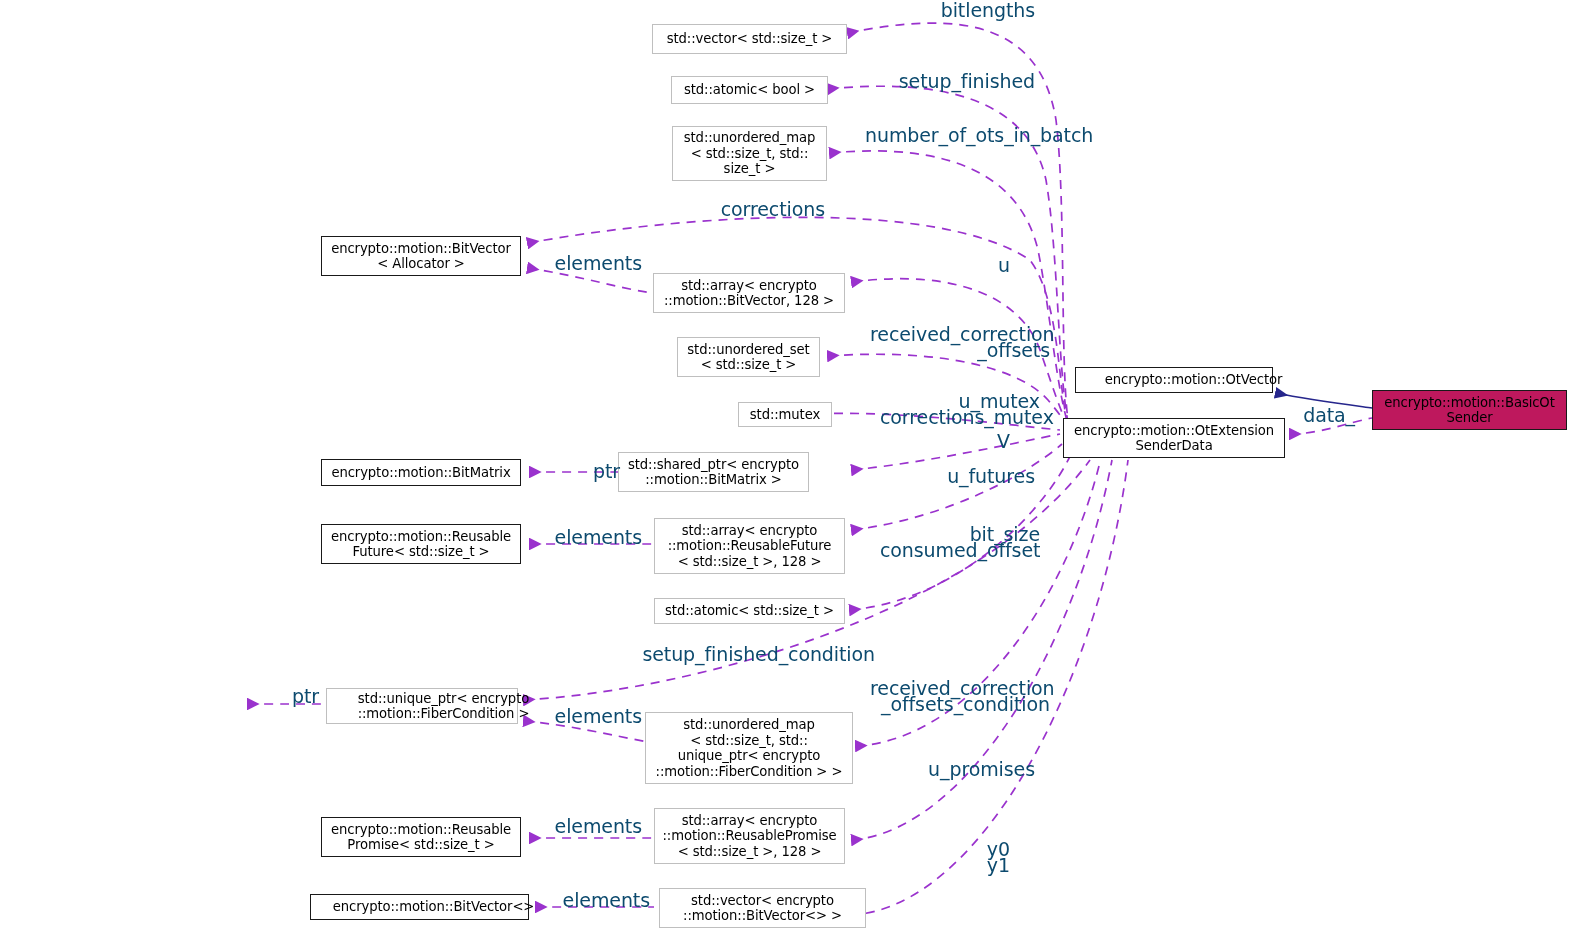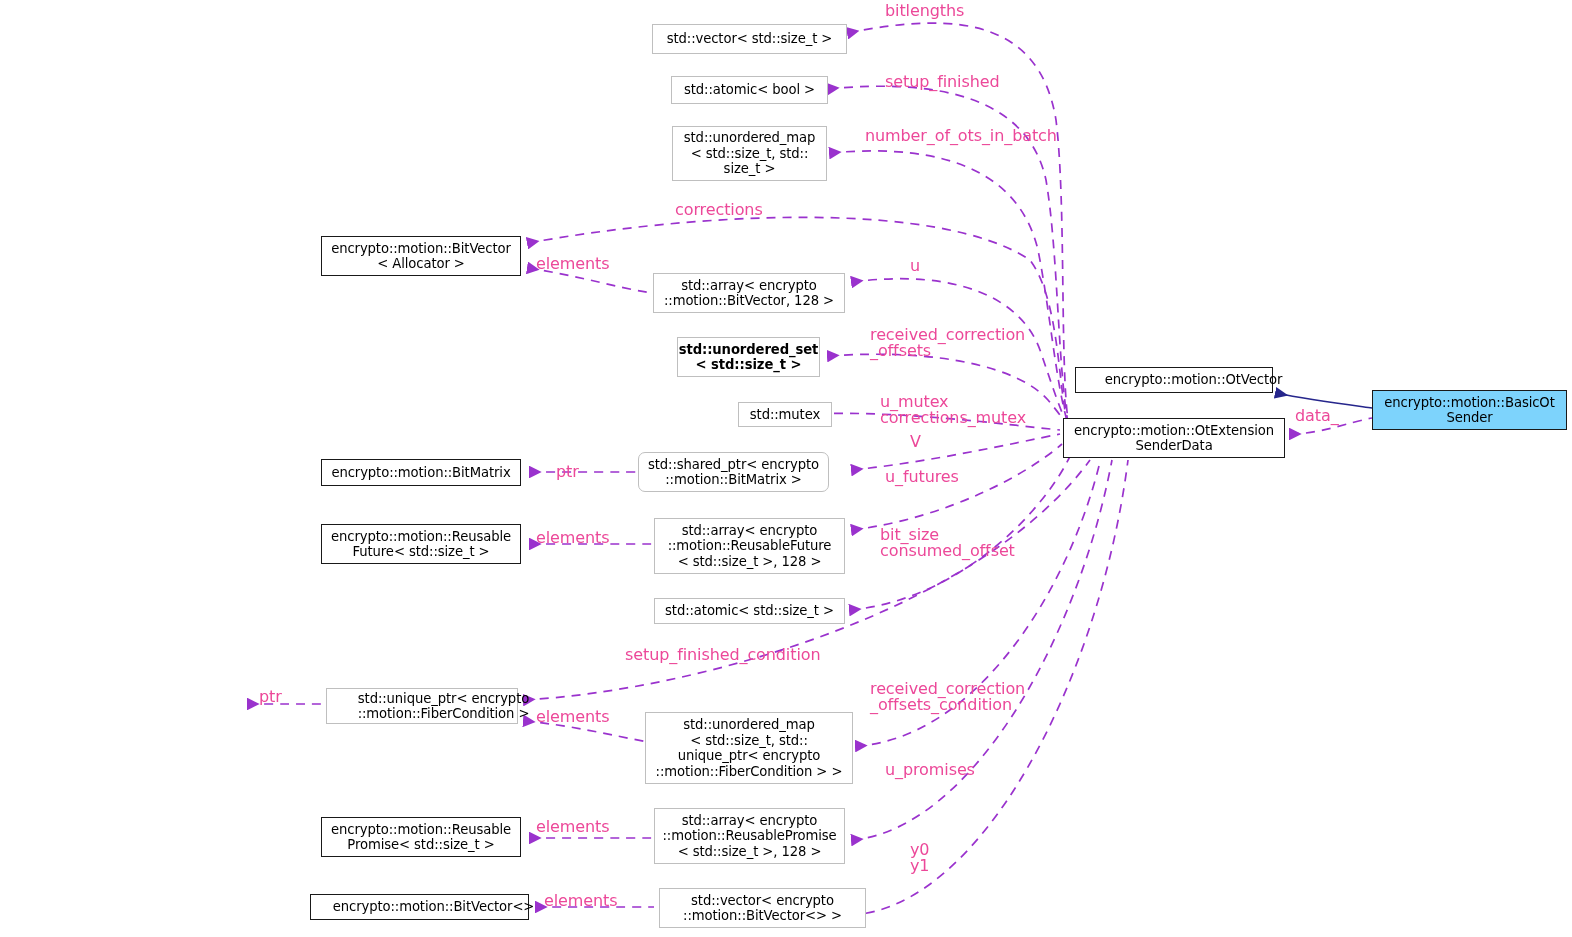--- a/index.html
+++ b/index.html
@@ -38,28 +38,28 @@
     letter-spacing: -0.1px;
   }
   .node.thin {
     border: 1px solid #bfbfbf;
   }
   .node.bold {
     border: 1.6px solid #191919;
   }
   .node.focus {
     border: 1.6px solid #191919;
-    background: #7dd3fc;
+    background: #be185d;
   }
   .edge-label {
     position: absolute;
-    font-size: 16px;
+    font-size: 19px;
     line-height: 15.5px;
-    color: #ec4899;
-    text-align: left;
+    color: #0c4a6e;
+    text-align: right;
     white-space: pre;
     letter-spacing: -0.1px;
   }
 </style>
 </head>
 <body>
 
 <div id="canvas">
 
   <svg class="edges" viewBox="0 0 1572 937">
@@ -132,28 +132,28 @@
   <div class="node thin" style="left:672px; top:126px; width:155px; height:55px;">std::unordered_map
 &lt; std::size_t, std::
 size_t &gt;</div>
 
   <div class="node bold" style="left:321px; top:236px; width:200px; height:40px;">encrypto::motion::BitVector
 &lt; Allocator &gt;</div>
 
   <div class="node thin" style="left:653px; top:273px; width:192px; height:40px;">std::array&lt; encrypto
 ::motion::BitVector, 128 &gt;</div>
 
-  <div class="node thin" style="left:677px; top:337px; width:143px; height:40px;font-weight:bold;">std::unordered_set
+  <div class="node thin" style="left:677px; top:337px; width:143px; height:40px;">std::unordered_set
 &lt; std::size_t &gt;</div>
 
   <div class="node thin" style="left:702px; top:402px; width:94px; height:25px;margin-left:36px;">std::mutex</div>
 
   <div class="node bold" style="left:321px; top:459px; width:200px; height:27px;">encrypto::motion::BitMatrix</div>
 
-  <div class="node thin" style="left:638px; top:452px; width:191px; height:40px;border-radius:7px;">std::shared_ptr&lt; encrypto
+  <div class="node thin" style="left:618px; top:452px; width:191px; height:40px;">std::shared_ptr&lt; encrypto
 ::motion::BitMatrix &gt;</div>
 
   <div class="node bold" style="left:321px; top:524px; width:200px; height:40px;">encrypto::motion::Reusable
 Future&lt; std::size_t &gt;</div>
 
   <div class="node thin" style="left:654px; top:518px; width:191px; height:56px;">std::array&lt; encrypto
 ::motion::ReusableFuture
 &lt; std::size_t &gt;, 128 &gt;</div>
 
   <div class="node thin" style="left:654px; top:598px; width:191px; height:26px;">std::atomic&lt; std::size_t &gt;</div>

